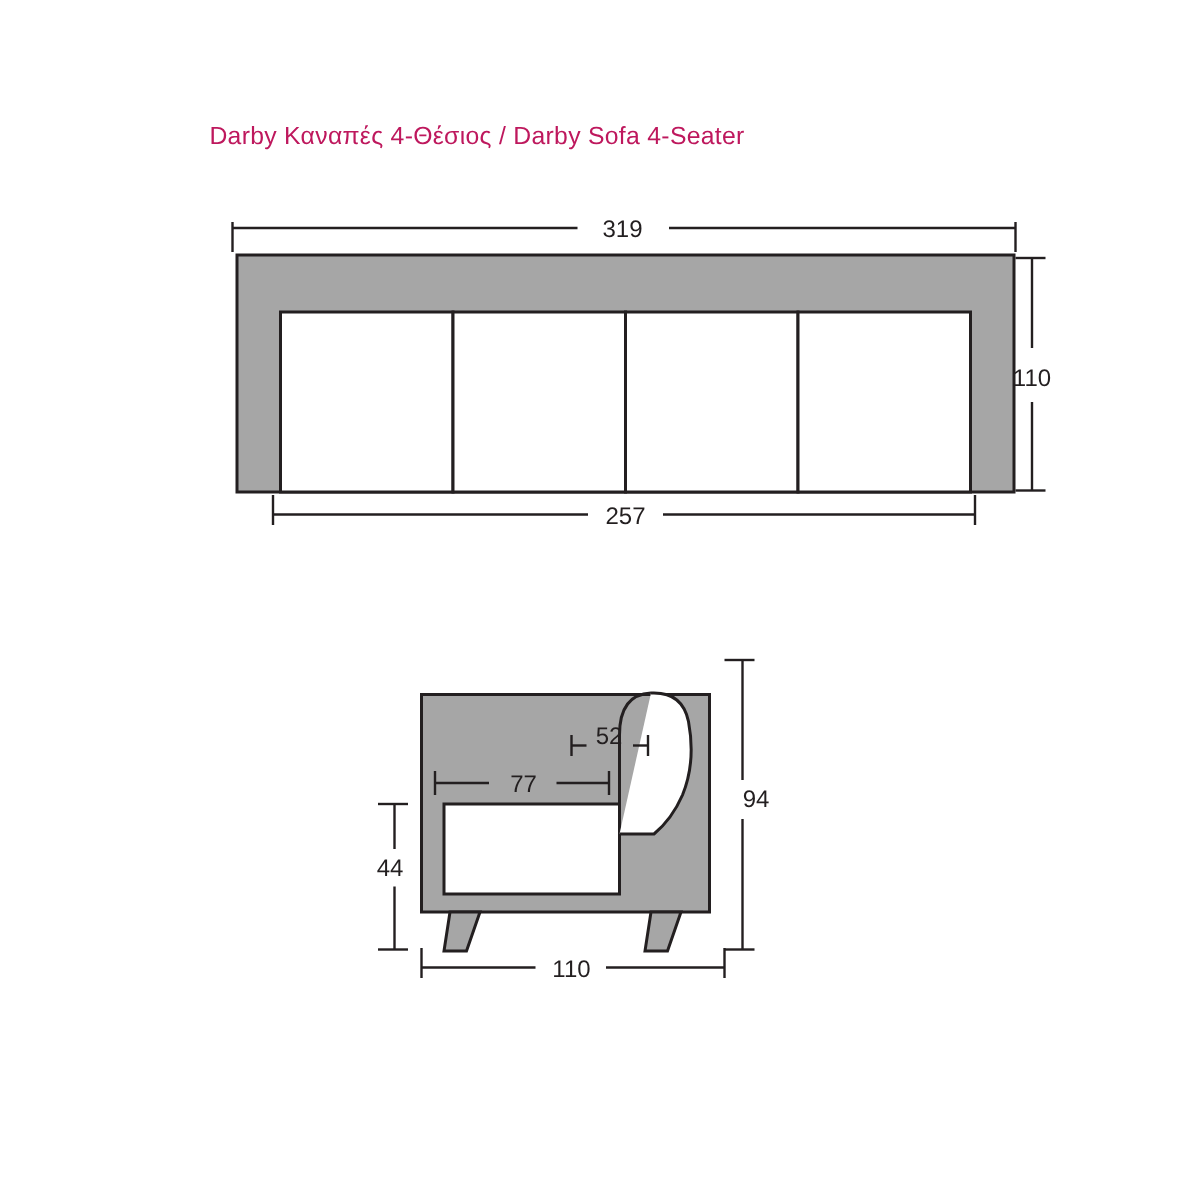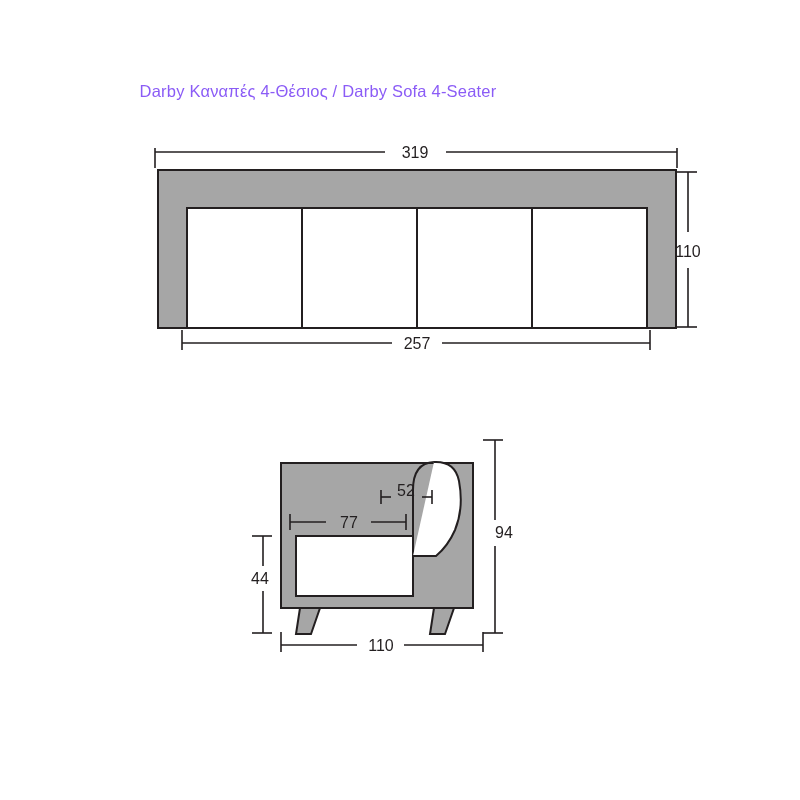--- a/index.html
+++ b/index.html
@@ -23,21 +23,21 @@
     height: 800px;
   }
   .title {
     position: absolute;
     left: 0;
     top: 82px;
     width: 636px;
     text-align: center;
     font-size: 16.5px;
     letter-spacing: 0.2px;
-    color: #8b5cf6;
+    color: #be185d;
   }
   svg {
     position: absolute;
     left: 0;
     top: 0;
   }
   .dimtext {
     font-family: "Liberation Sans", sans-serif;
     font-size: 16px;
     fill: #231f20;

